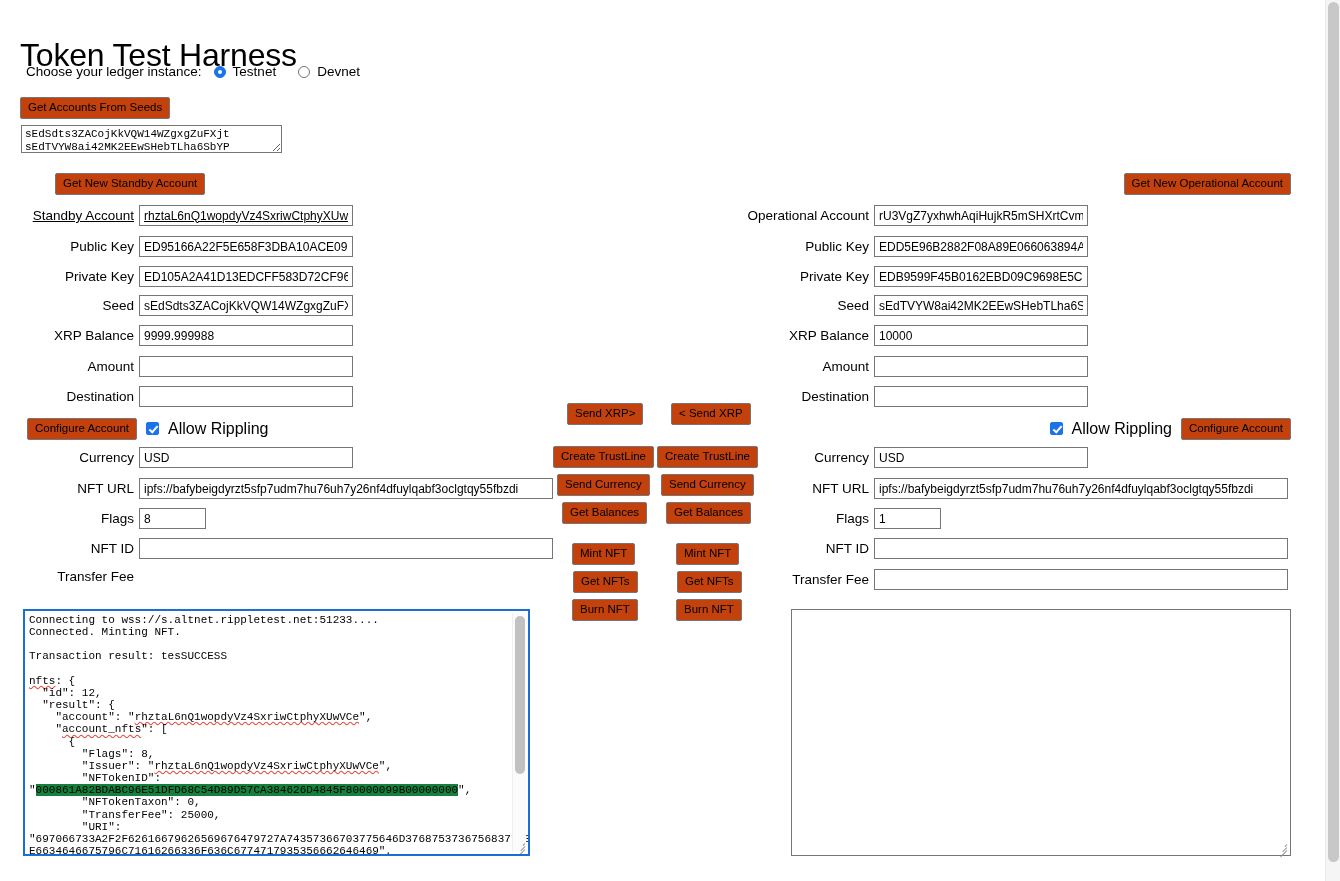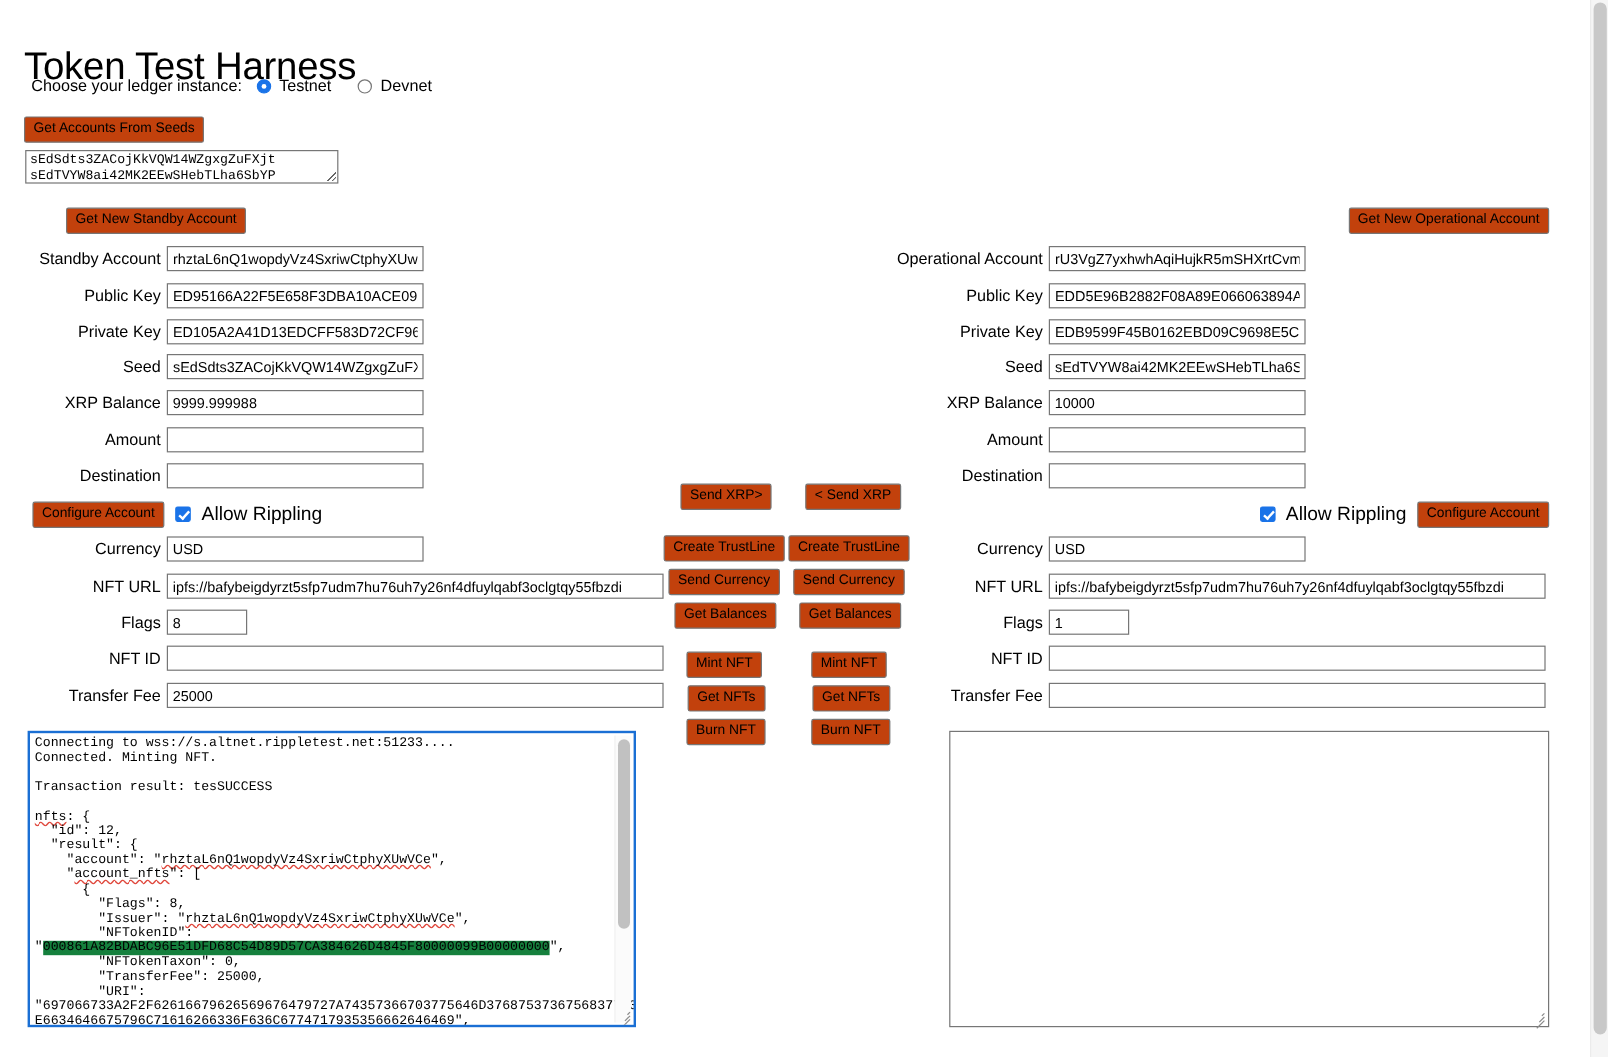--- a/index.html
+++ b/index.html
@@ -223,21 +223,21 @@
       <span>Devnet</span>
     </label>
   </div>
 
   <button class="btn btn-seeds">Get Accounts From Seeds</button>
   <textarea class="seeds-ta" spellcheck="false" style="">sEdSdts3ZACojKkVQW14WZgxgZuFXjt
 sEdTVYW8ai42MK2EEwSHebTLha6SbYP</textarea>
 
   <button class="btn btn-standby">Get New Standby Account</button>
 
-  <div class="field left" style="left:27px; top:205px;">
+  <div class="field left" style="left:27px; top:205px;text-decoration:underline;">
     <span class="flabel">Standby Account</span>
     <input value="rhztaL6nQ1wopdyVz4SxriwCtphyXUwVCe" style="">
   </div>
   <div class="field left" style="left:27px; top:236px;">
     <span class="flabel">Public Key</span>
     <input value="ED95166A22F5E658F3DBA10ACE0924C717" style="">
   </div>
   <div class="field left" style="left:27px; top:266px;">
     <span class="flabel">Private Key</span>
     <input value="ED105A2A41D13EDCFF583D72CF96BB7D5" style="">
@@ -276,21 +276,20 @@
   <div class="field left" style="left:27px; top:508px;">
     <span class="flabel">Flags</span>
     <input style="width: 67px;" value="8">
   </div>
   <div class="field left" style="left:27px; top:538px;">
     <span class="flabel">NFT ID</span>
     <input style="width: 414px;" value="">
   </div>
   <div class="field left" style="left:27px; top:569px;">
     <span class="flabel">Transfer Fee</span>
-    <input style="width: 414px;" value="25000">
   </div>
 
   <button class="cbtn btn" style="left:567px; top:403px;">Send XRP&gt;</button>
   <button class="cbtn btn" style="left:671px; top:403px;">&lt; Send XRP</button>
 
   <button class="cbtn btn" style="left:553px; top:446px;">Create TrustLine</button>
   <button class="cbtn btn" style="left:657px; top:446px;">Create TrustLine</button>
 
   <button class="cbtn btn" style="left:557px; top:474px;">Send Currency</button>
   <button class="cbtn btn" style="left:661px; top:474px;">Send Currency</button>

